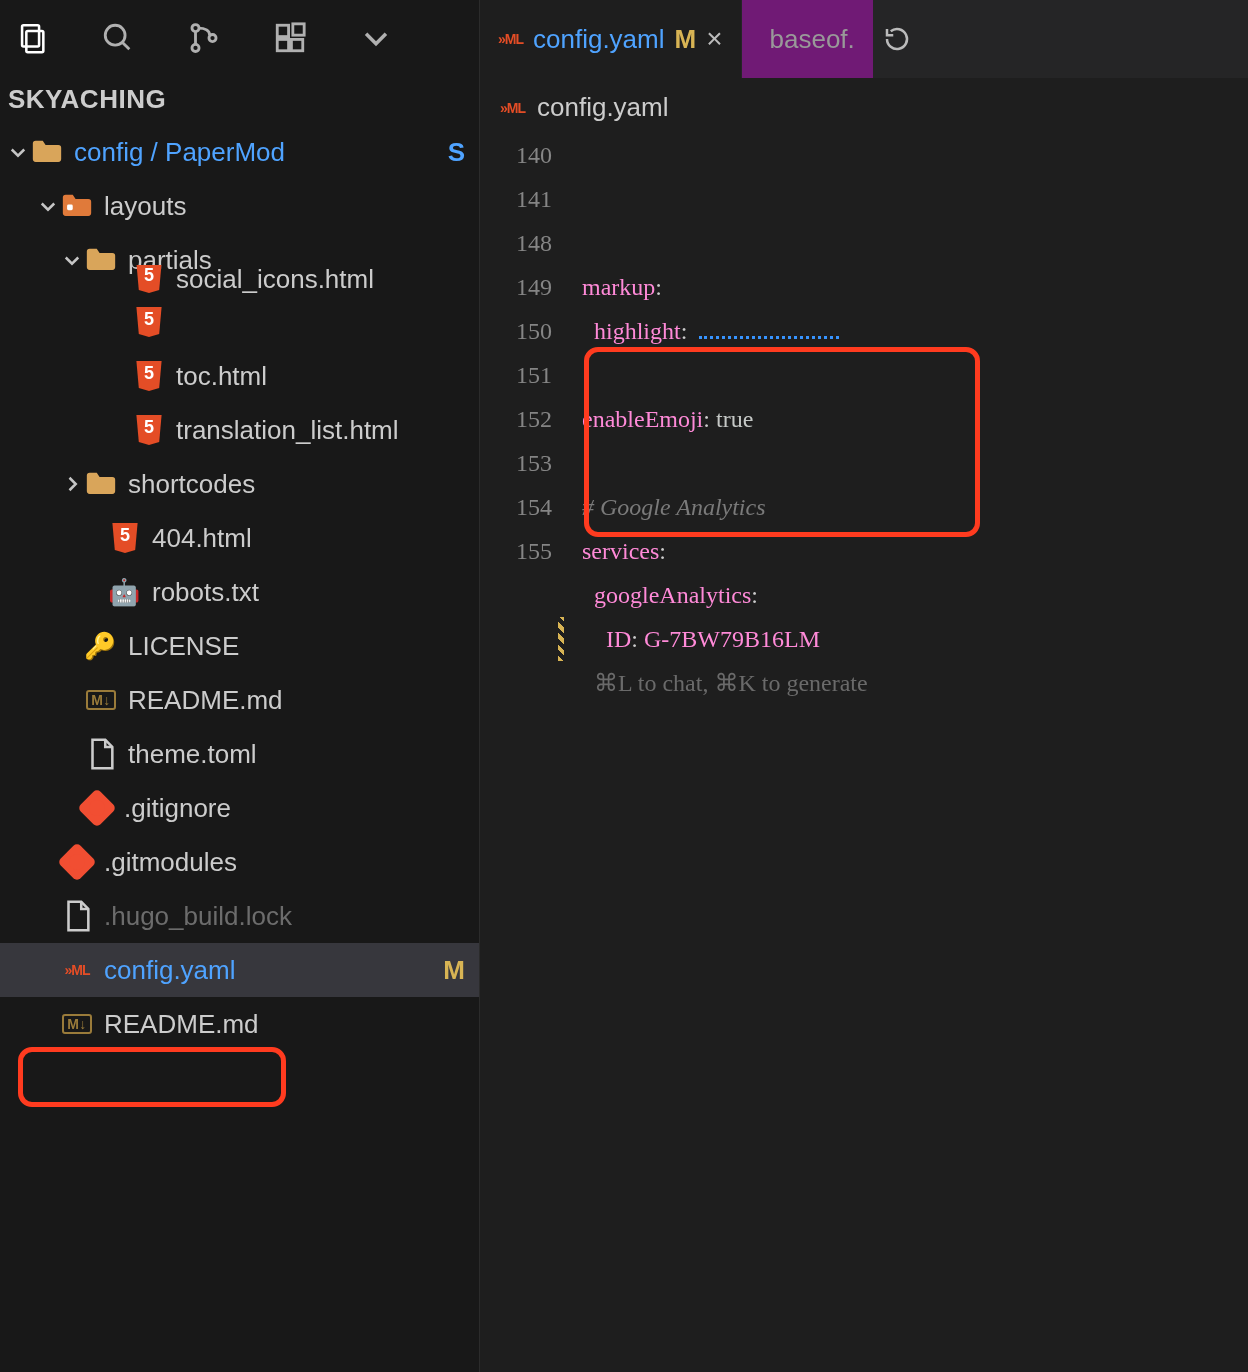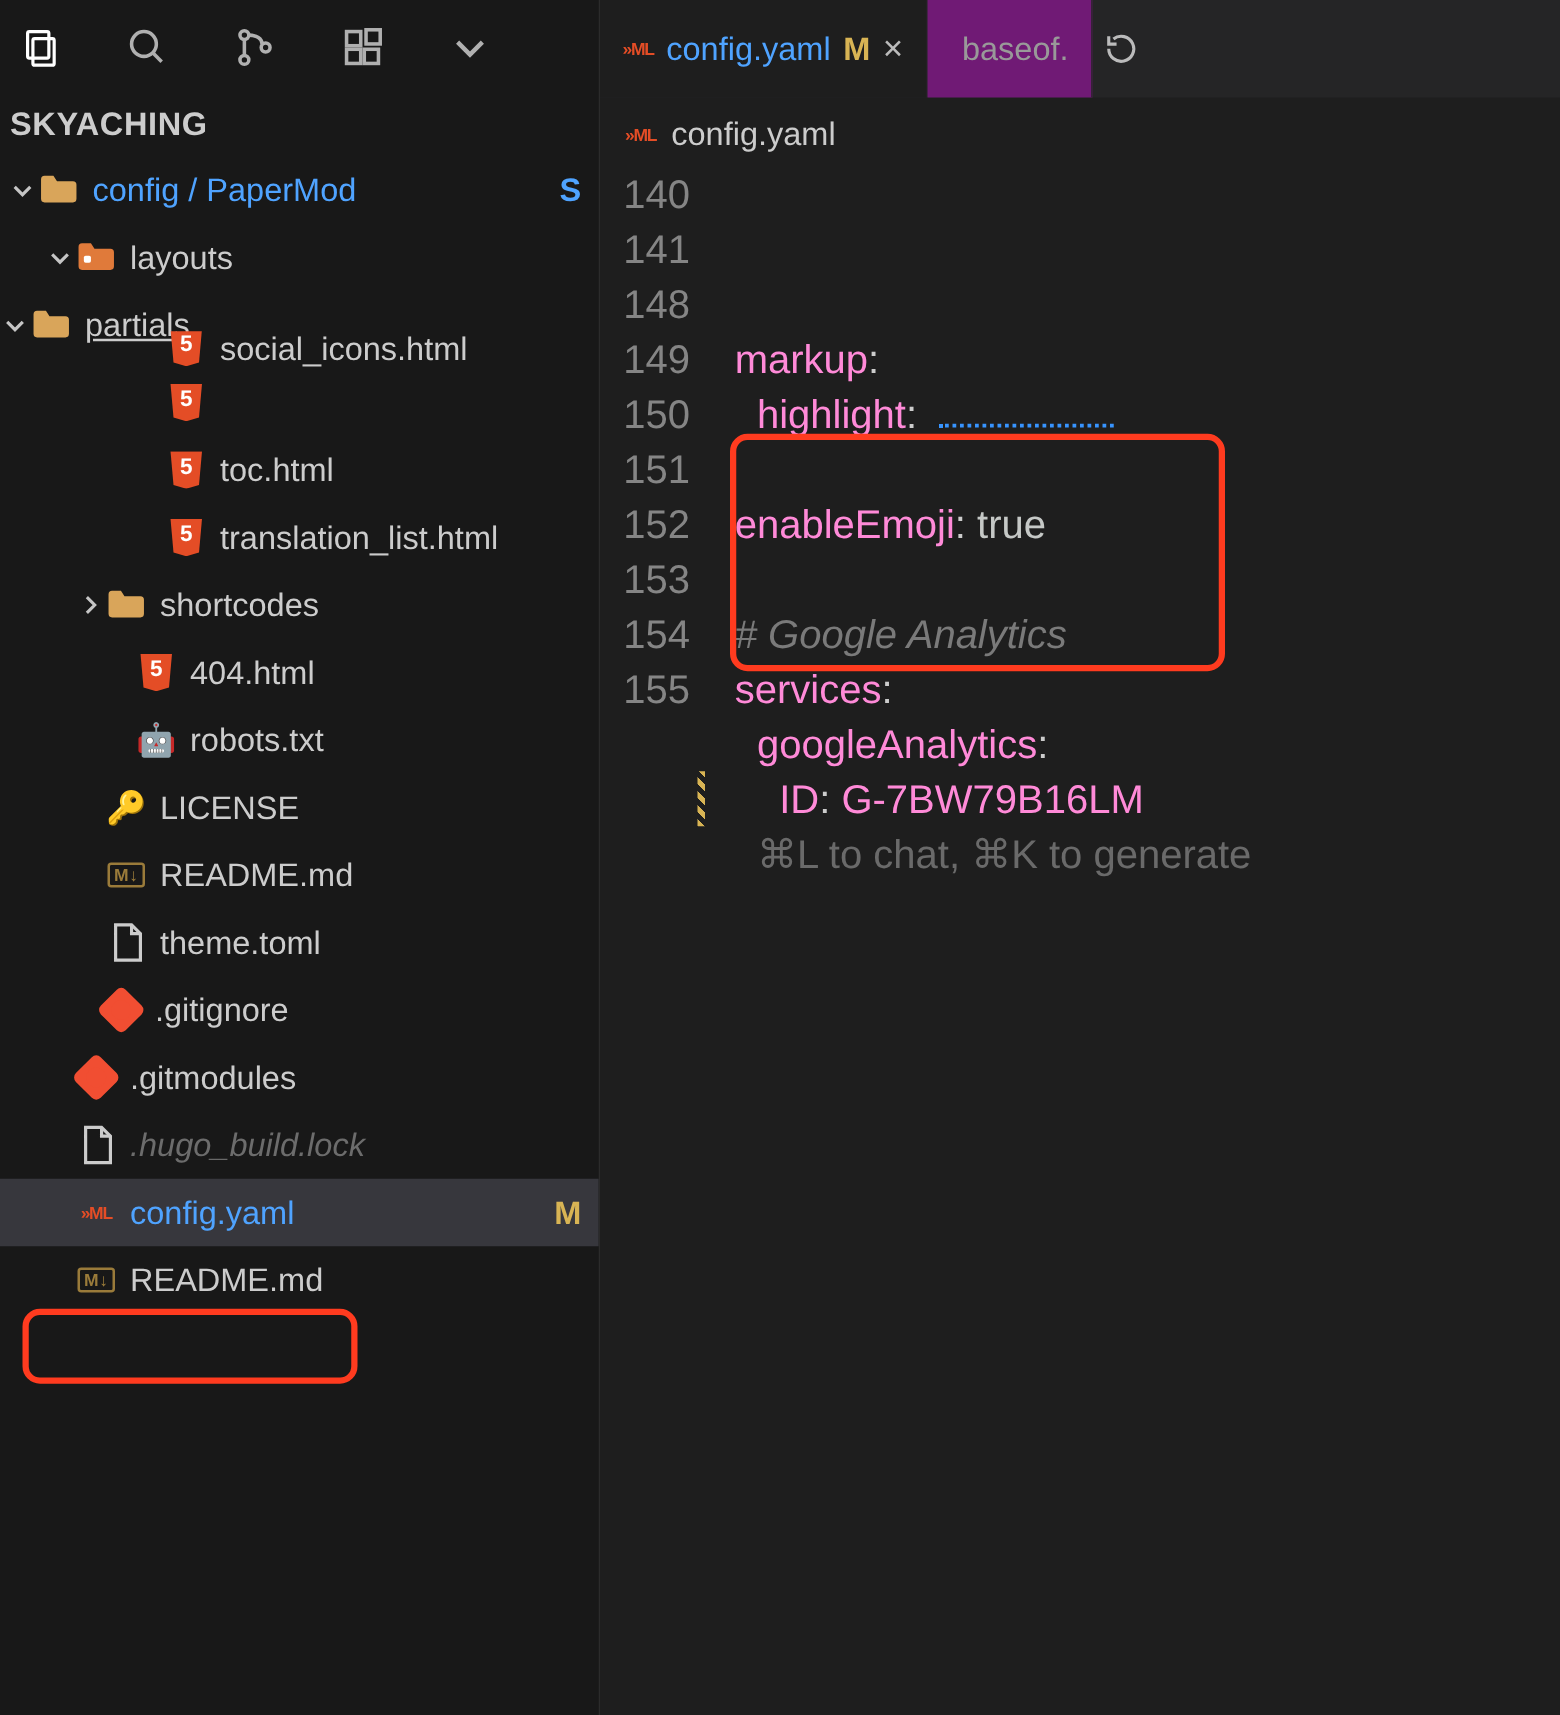--- a/index.html
+++ b/index.html
@@ -132,22 +132,22 @@
   .tab.inactive { background:#701a75; color:#999; }
   .tab .tlabel { font-size:26px; }
   .tab .tmod { color:#d8b454; font-weight:600; }
   .tab .tclose { color:#bbb; font-size:28px; cursor:pointer; }
   .restore-icon{display:flex;align-items:center;padding:0 8px;}
   .breadcrumb {
     padding: 14px 20px 10px 20px; display:flex; align-items:center; gap:12px;
     font-size:26px;
   }
   .editor {
-    font-family: Liberation Sans, sans-serif;
-    font-size: 32px;
+    font-family: Liberation Serif, serif;
+    font-size: 24px;
     line-height: 44px;
     display:flex;
     position:relative;
   }
   .gutter {
     width:90px; text-align:right; color:#858585; padding-right:18px;
     user-select:none;
   }
   .gutter div{height:44px;}
   .code { flex:1; white-space:pre; position:relative;}
@@ -240,21 +240,21 @@
             </svg>
           </span>
           <span class="icon">
             <svg viewBox="0 0 24 24">
               <path fill="#e07a3a" d="M2 6a2 2 0 0 1 2-2h5l2 3h9a2 2 0 0 1 2 2v8a2 2 0 0 1-2 2H4a2 2 0 0 1-2-2z"></path>
               <rect x="5" y="11" width="4" height="4" fill="#fff" rx="1"></rect>
             </svg>
           </span>
           <span class="label ">layouts</span>
         </div>
-        <div class="tree-row" style=" text-decoration: underline;">
+        <div class="tree-row" style="padding-left: 60px;">
           <span class="chev">
             <svg viewBox="0 0 16 16" width="20" height="20" fill="none" stroke="currentColor" stroke-width="2">
               <polyline points="3,6 8,11 13,6"></polyline>
             </svg>
           </span>
           <span class="icon">
             <svg viewBox="0 0 24 24">
               <path fill="#d9a55a" d="M2 6a2 2 0 0 1 2-2h5l2 3h9a2 2 0 0 1 2 2v8a2 2 0 0 1-2 2H4a2 2 0 0 1-2-2z"></path>
             </svg>
           </span>
@@ -345,21 +345,21 @@
           </span>
           <span class="label ">.gitignore</span>
         </div>
         <div class="tree-row" style="padding-left: 36px;">
           <span class="chev"></span>
           <span class="icon">
             <span class="git-ico"></span>
           </span>
           <span class="label ">.gitmodules</span>
         </div>
-        <div class="tree-row" style="padding-left: 36px; font-style: italic;">
+        <div class="tree-row" style="padding-left: 36px;">
           <span class="chev"></span>
           <span class="icon">
             <svg viewBox="0 0 24 24" fill="none" stroke="#ccc" stroke-width="1.8">
               <path d="M6 2h9l5 5v15H6z"></path>
               <path d="M15 2v5h5"></path>
             </svg>
           </span>
           <span class="label dimmed ">.hugo_build.lock</span>
         </div>
         <div class="tree-row selected" style="padding-left: 36px;">

